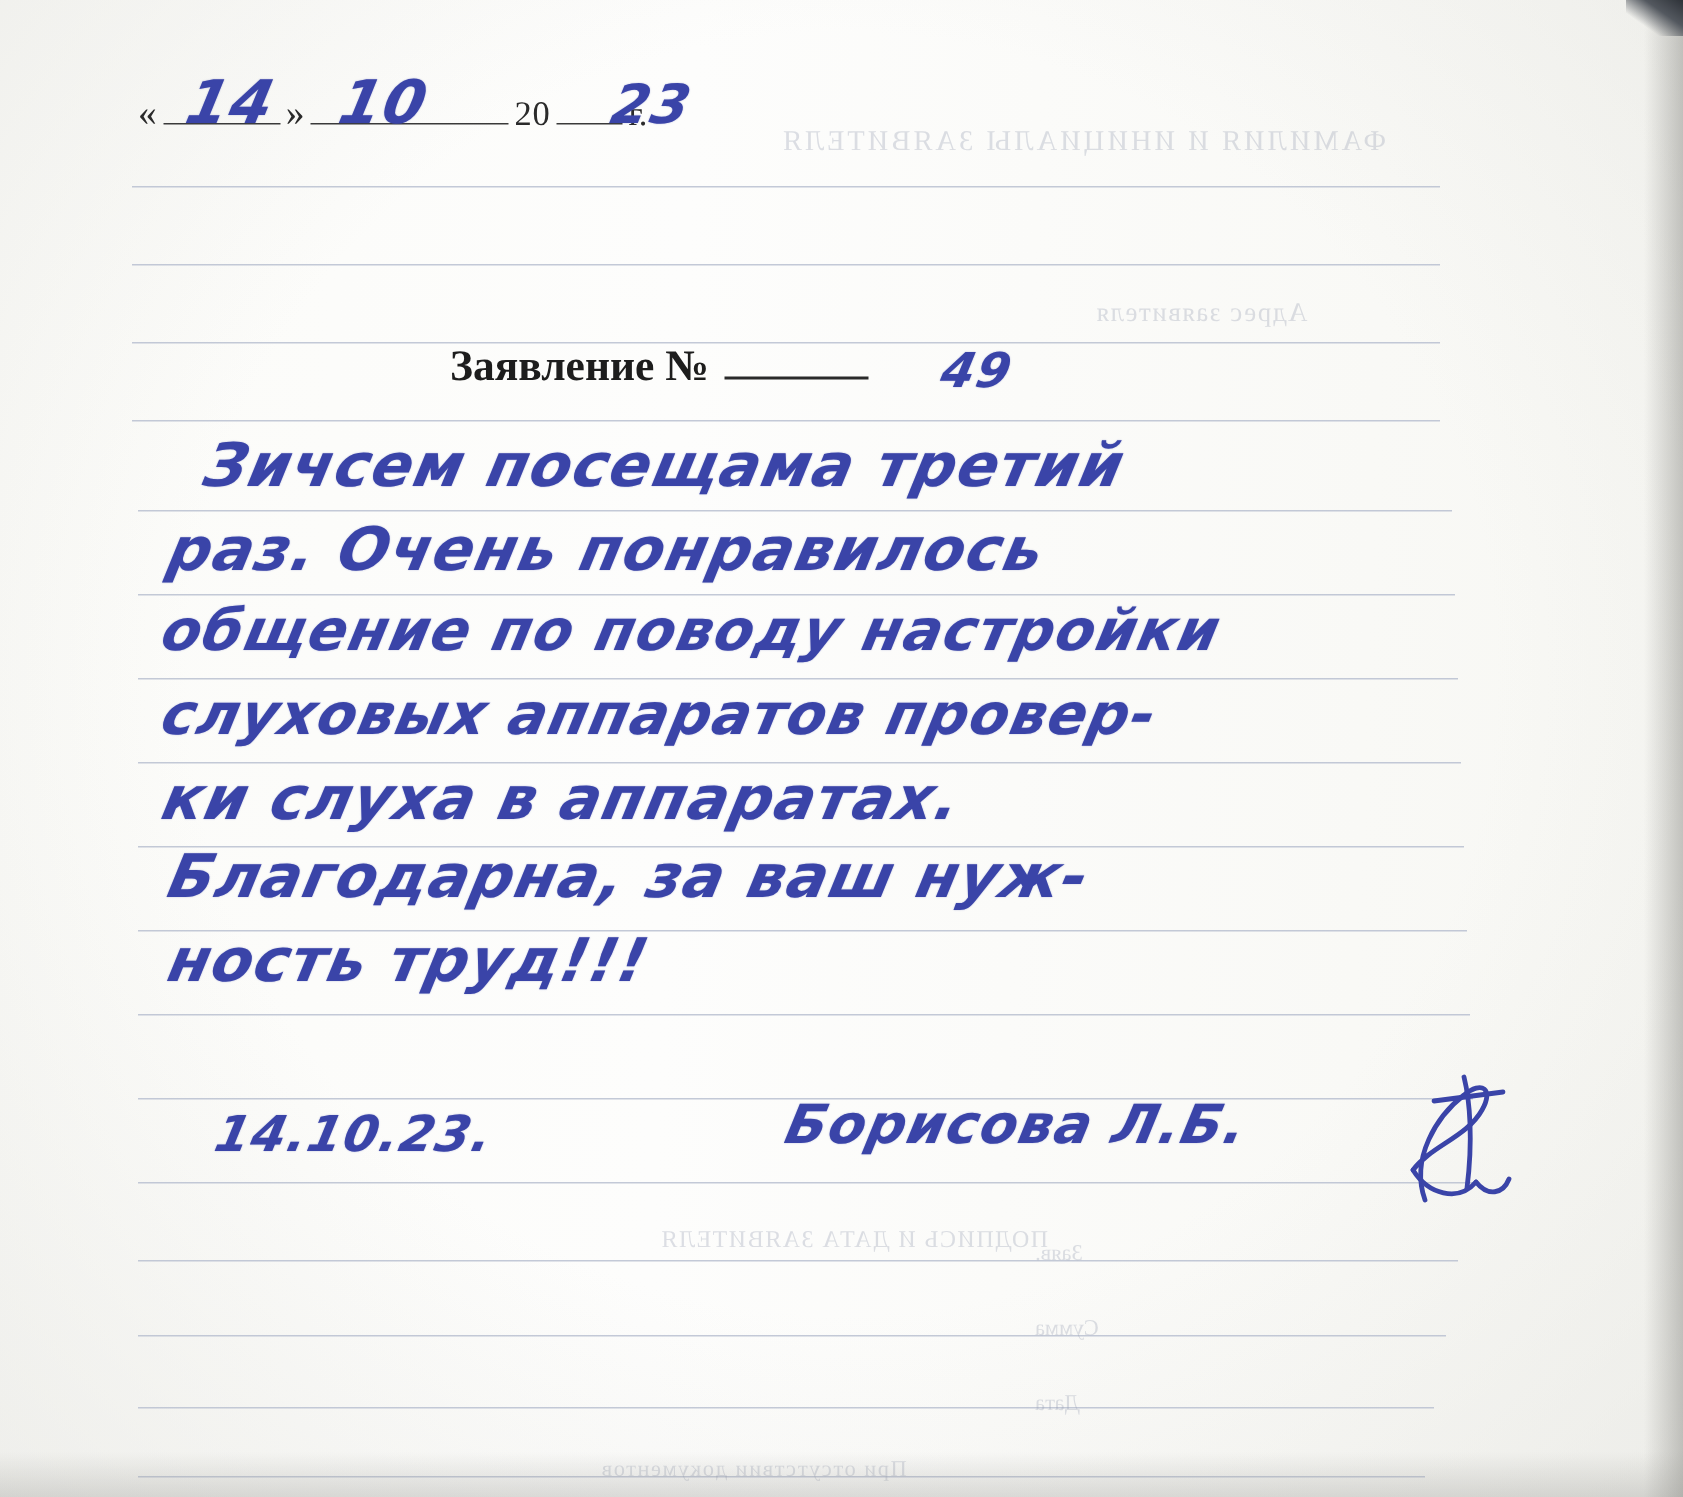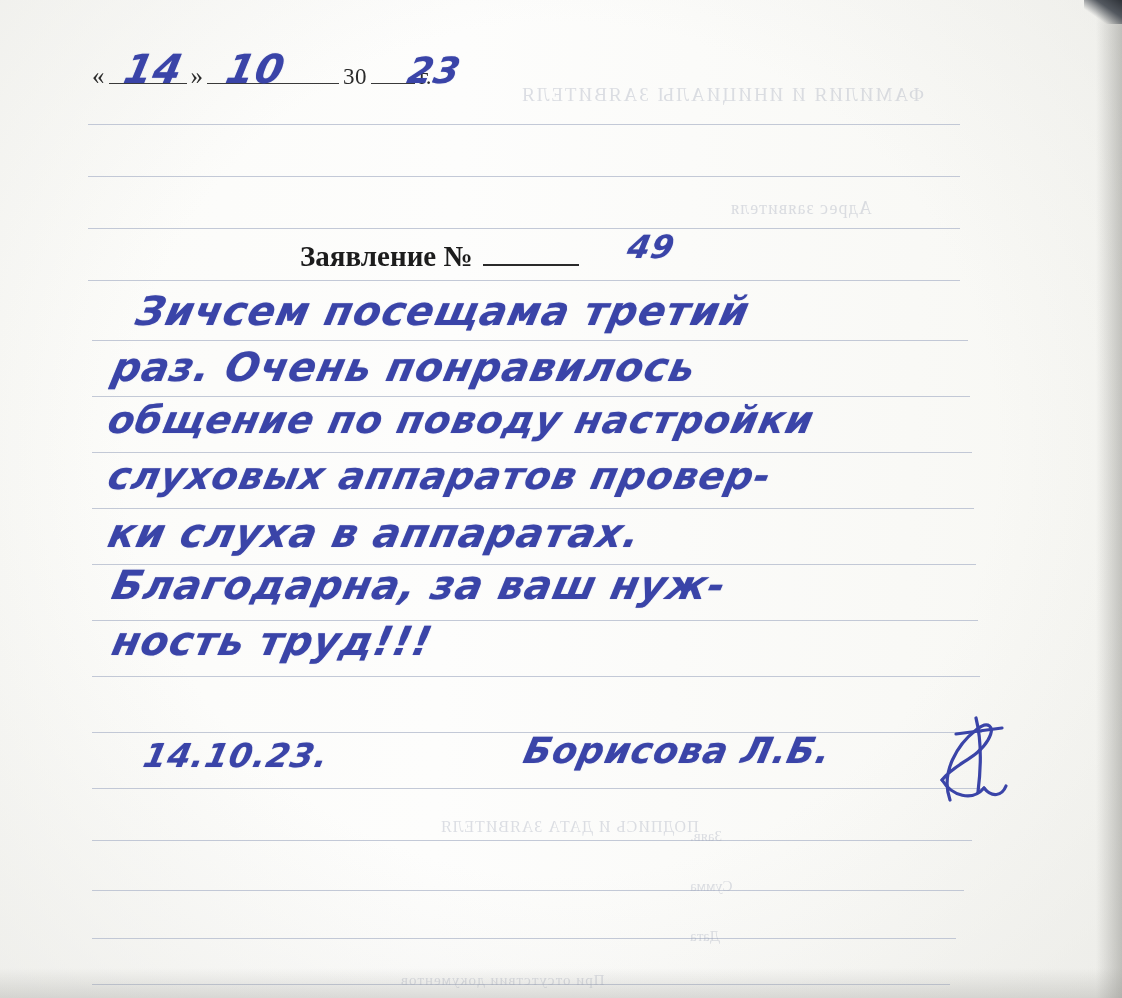--- a/index.html
+++ b/index.html
@@ -86,21 +86,21 @@
     border-bottom: 1.6px solid #3a3a3a;
     margin: 0 4px;
   }
   .blank.day { width: 78px; }
   .blank.month { width: 132px; }
   .year-word { letter-spacing: .5px; }
   .blank.year { width: 44px; }
 
   .title-row {
     position: absolute;
-    left: 300px; top: 240px;
+    left: 300px; top: 228px;
     display: flex;
     align-items: baseline;
     font-size: 29px;
     font-weight: bold;
     color: #1d1d1d;
   }
   .title-row .num-blank {
     display: inline-block;
     width: 96px;
     margin-left: 10px;
@@ -163,21 +163,21 @@
   <div class="ghost serif" style="left:690px; top:828px; font-size:15px;">Заяв.</div>
   <div class="ghost serif" style="left:690px; top:878px; font-size:15px;">Сумма</div>
   <div class="ghost serif" style="left:690px; top:928px; font-size:15px;">Дата</div>
   <div class="ghost serif" style="left:400px; top:972px; font-size:15px; letter-spacing:1px;">При отсутствии документов</div>
 
   <div class="date-line">
     <span class="q">«</span>
     <span class="blank day"></span>
     <span class="q">»</span>
     <span class="blank month"></span>
-    <span class="year-word">30</span>
+    <span class="year-word">20</span>
     <span class="blank year"></span>
     <span>г.</span>
   </div>
 
   <div class="hand hand-date slant" style="left:120px; top:46px;">14</div>
   <div class="hand hand-date slant" style="left:222px; top:46px;">10</div>
   <div class="hand hand-date slant" style="left:404px; top:50px; font-size:36px;">23</div>
 
   <div class="title-row">
     <span>Заявление №</span>

